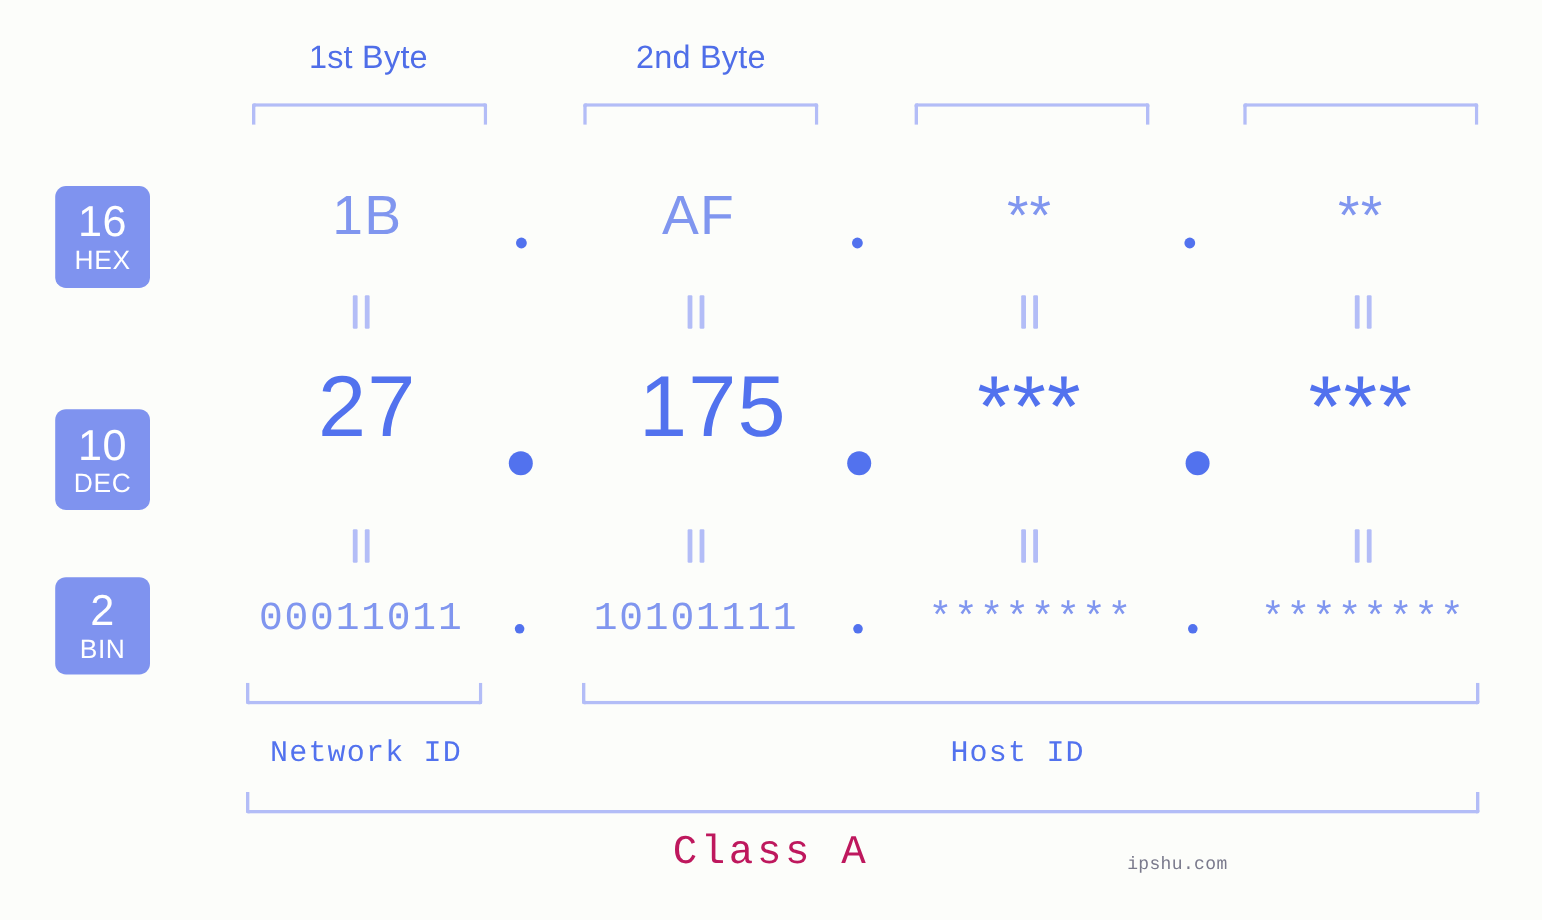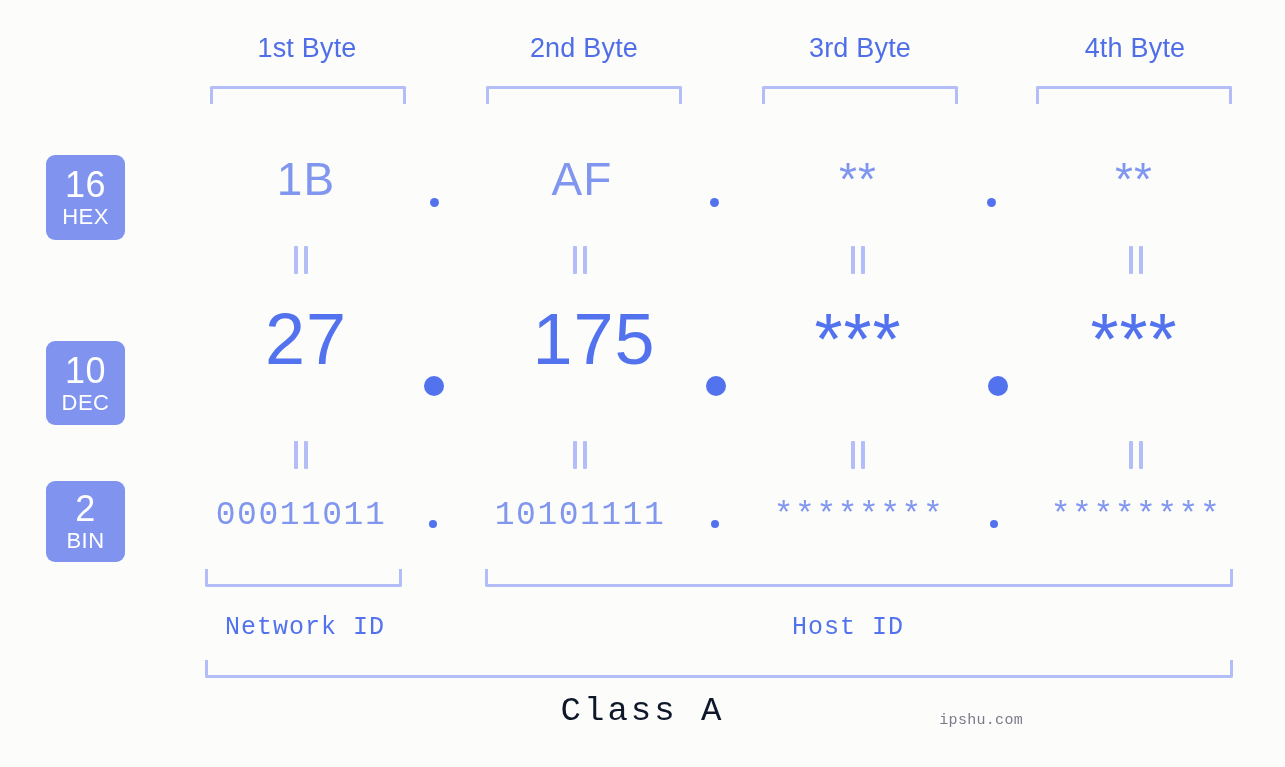--- a/index.html
+++ b/index.html
@@ -140,21 +140,21 @@
 
   
   .class-label {
     position: absolute;
     left: 0;
     width: 1285px;
     top: 692px;
     text-align: center;
     font-family: "Liberation Mono", monospace;
     font-size: 34px;
-    color: #0f172a;
+    color: #be185d;
     letter-spacing: 3px;
     white-space: nowrap;
   }
 
   
   .watermark {
     position: absolute;
     right: 14px;
     top: 712px;
     font-family: "Liberation Mono", monospace;
@@ -163,22 +163,20 @@
     letter-spacing: 0.3px;
   }
 </style>
 </head>
 <body>
 
 <div id="stage">
 
   <div class="byte-label" style="left:177px;">1st Byte</div>
   <div class="byte-label" style="left:454px;">2nd Byte</div>
-  <div class="byte-label" style="left:730px;">3rd Byte</div>
-  <div class="byte-label" style="left:1005px;">4th Byte</div>
 
   <div class="bracket-down" style="left:210px;  top:86px; width:196px;"></div>
   <div class="bracket-down" style="left:486px;  top:86px; width:196px;"></div>
   <div class="bracket-down" style="left:762px;  top:86px; width:196px;"></div>
   <div class="bracket-down" style="left:1036px; top:86px; width:196px;"></div>
 
   <div class="base-badge" style="top:155px; height:85px;">
     <span class="num">16</span>
     <span class="abbr">HEX</span>
   </div>

